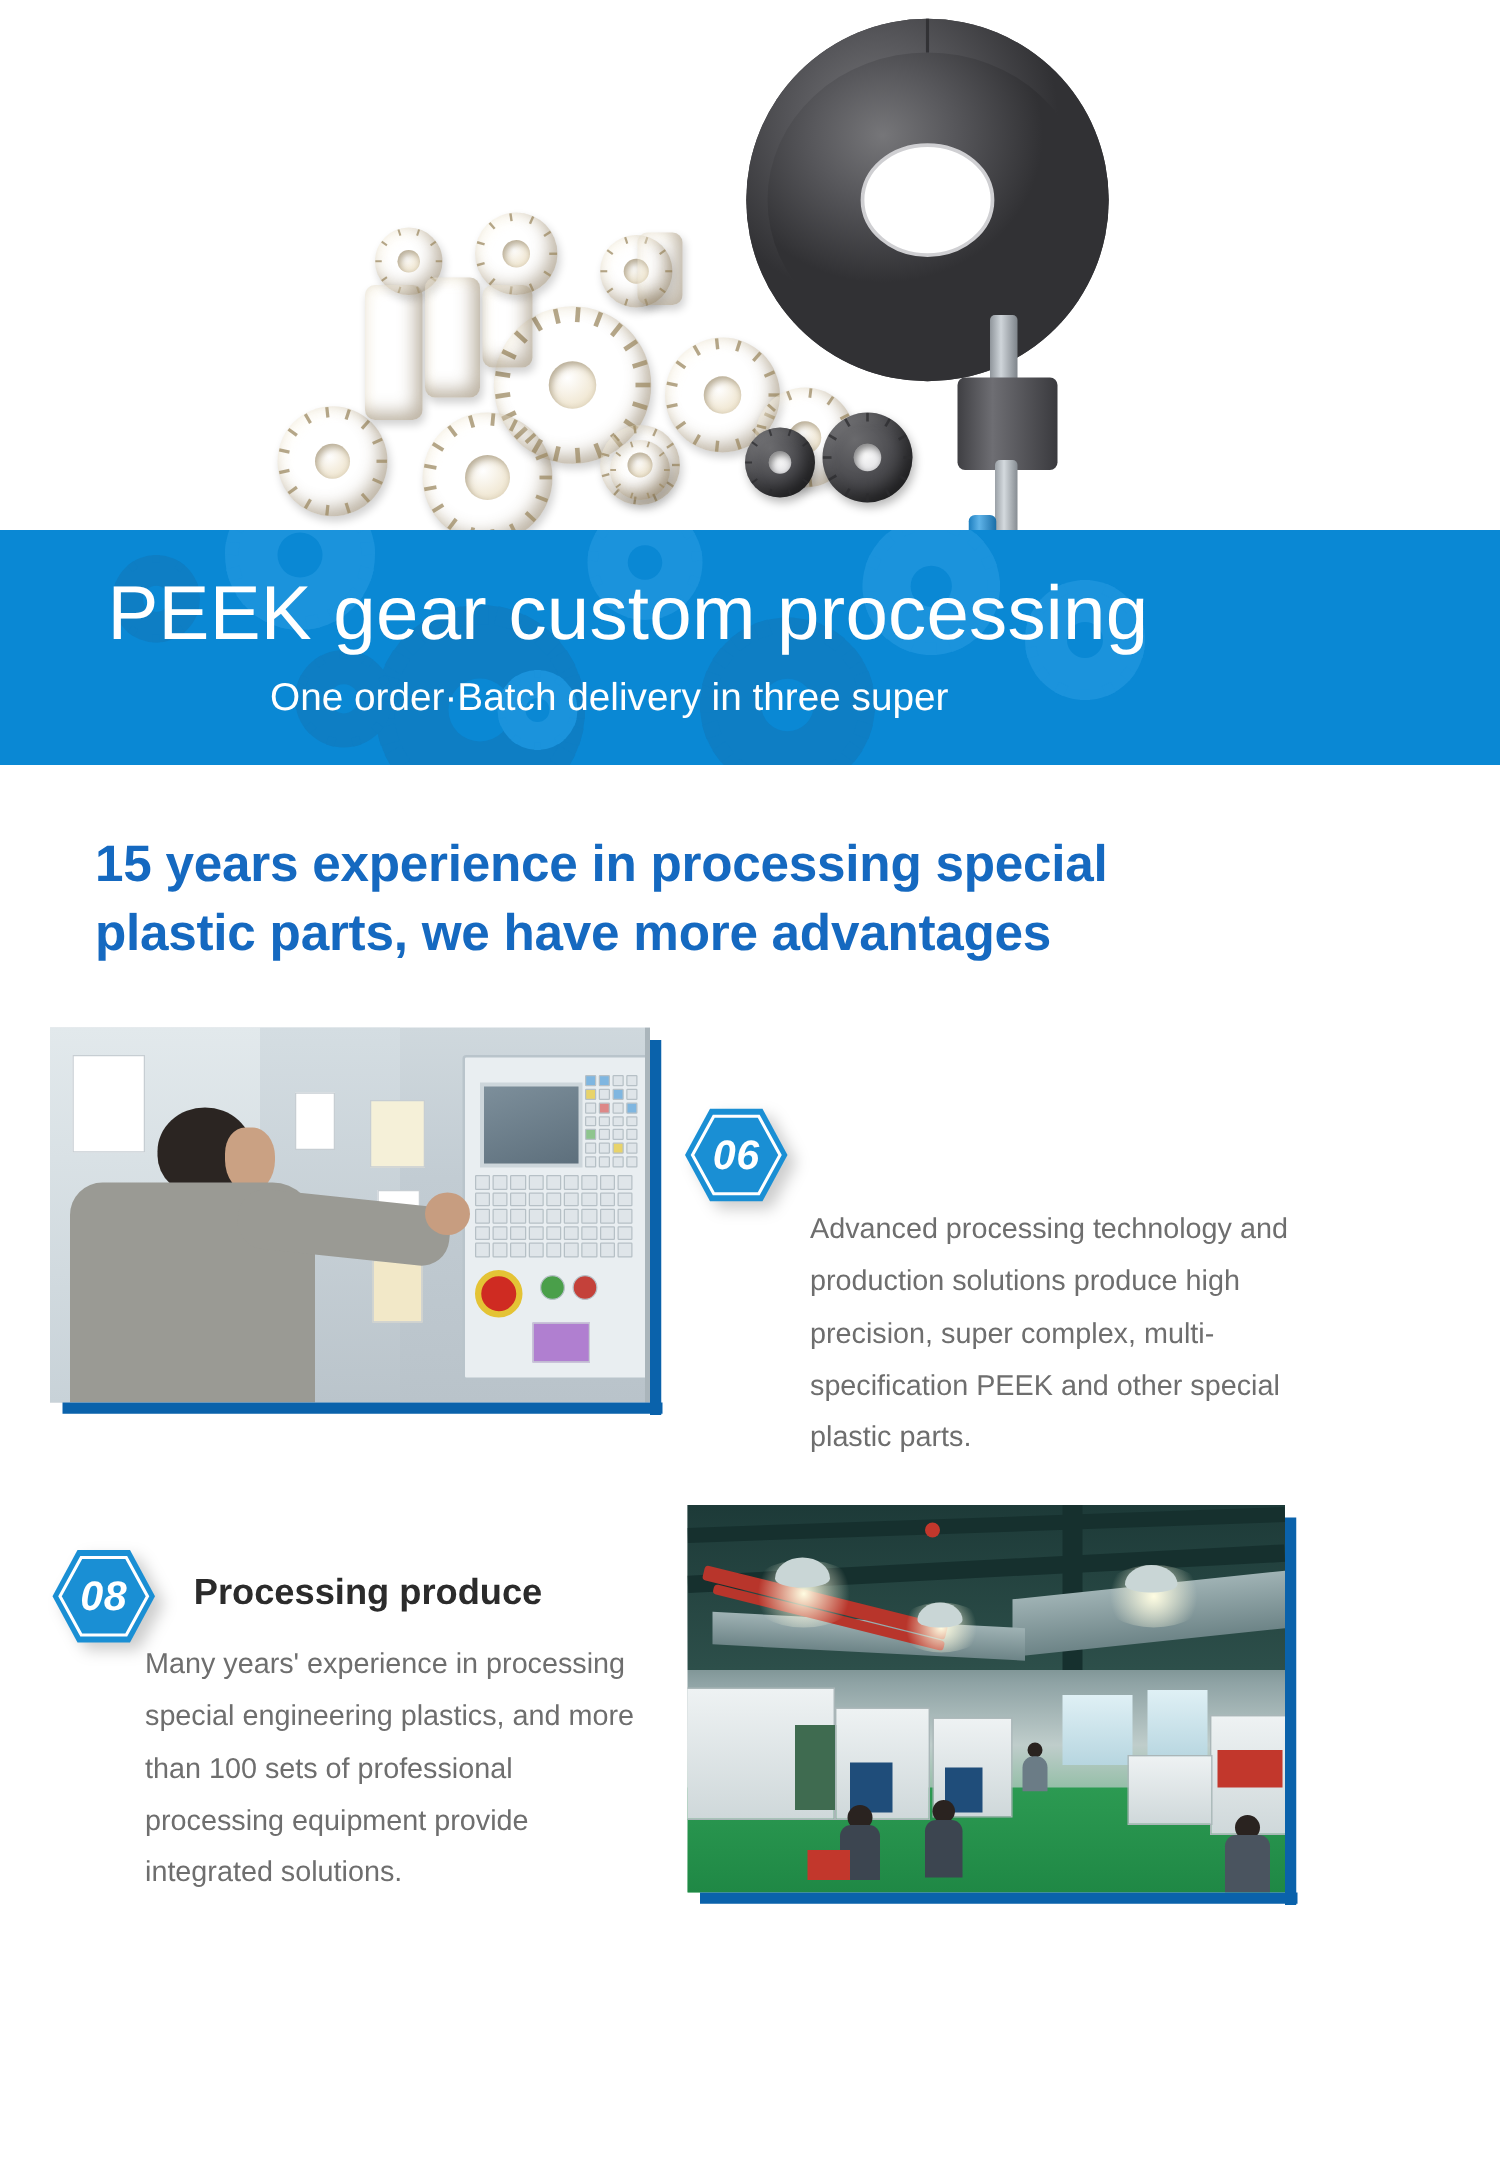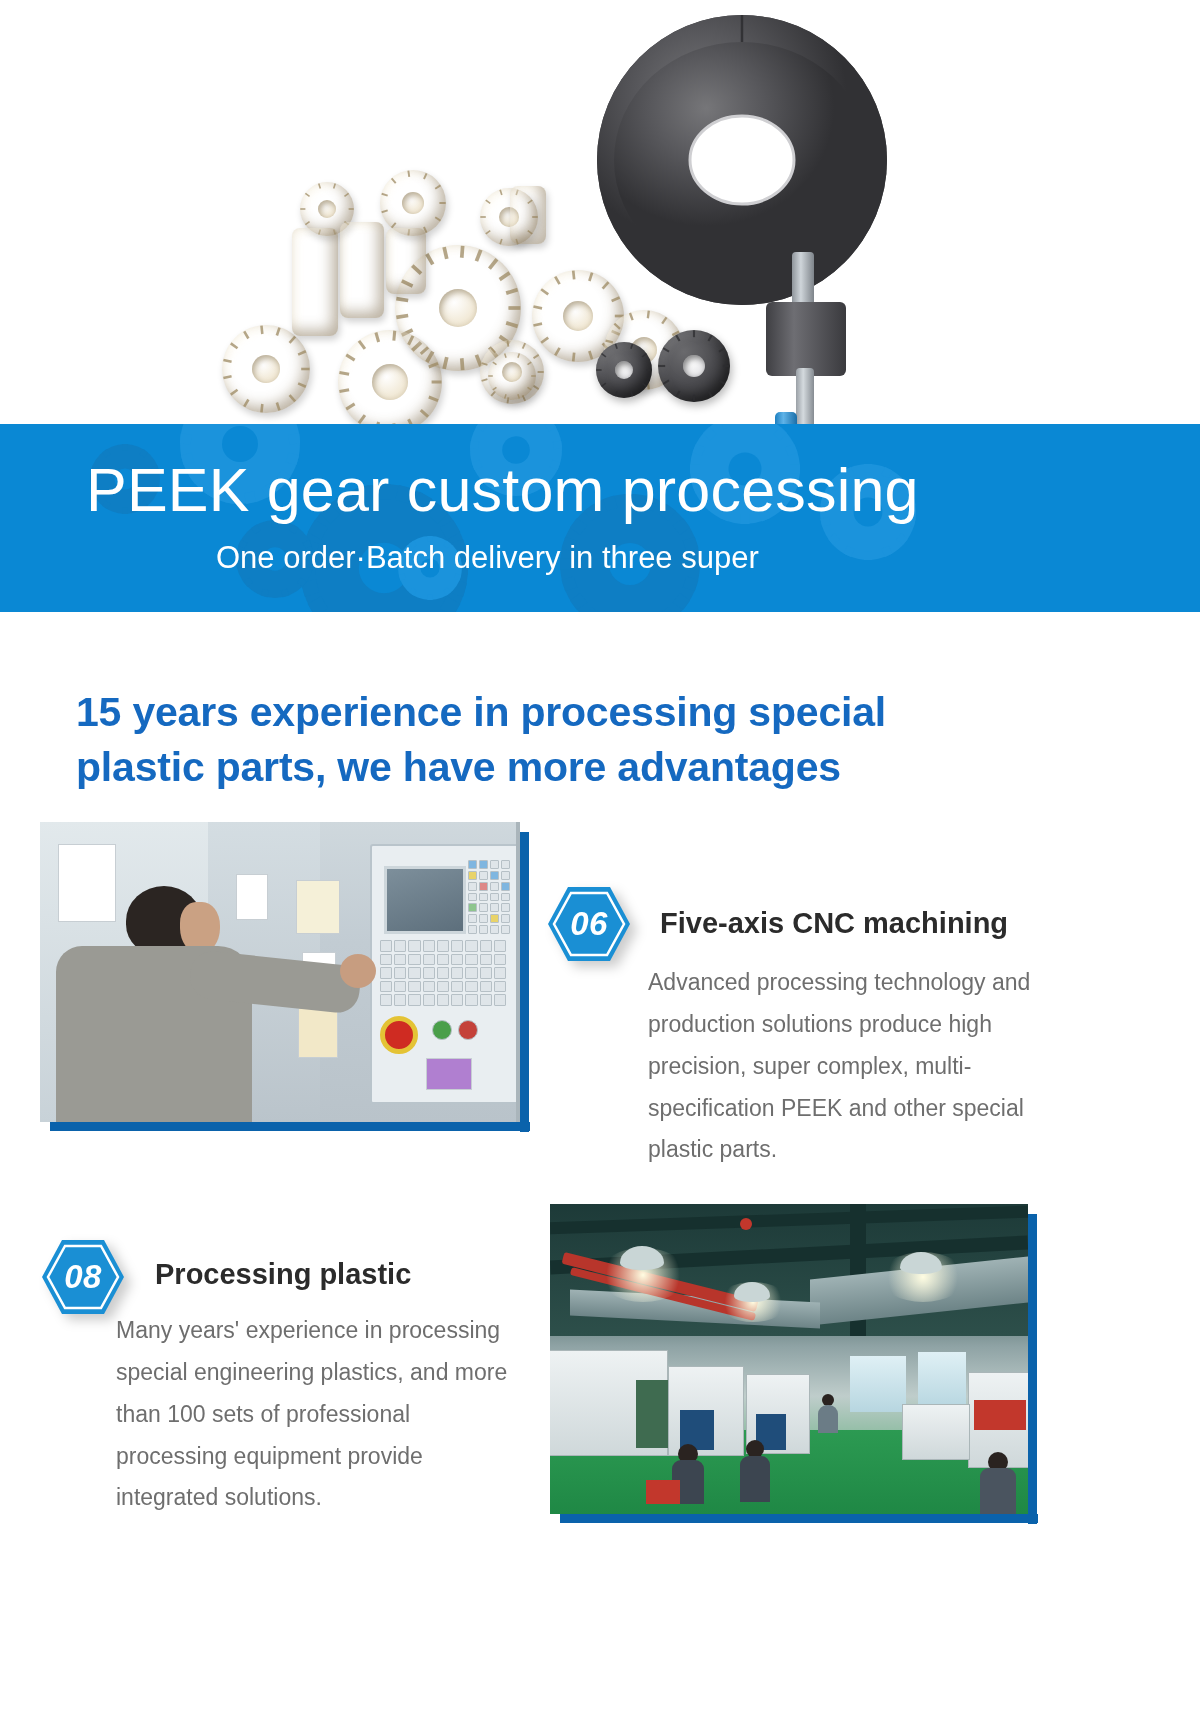--- a/index.html
+++ b/index.html
@@ -49,21 +49,20 @@
     position:absolute;left:216px;top:116px;
     color:#ffffff;font-size:31px;font-weight:400;white-space:nowrap;
   }
 
   
   .heading{
     position:absolute;left:76px;top:664px;width:1020px;
     color:#1569c0;font-size:41px;font-weight:bold;line-height:1.35;
     font-family:"Liberation Sans Narrow","Liberation Sans",sans-serif;
     letter-spacing:-.2px;
-    margin-top:21px;
   }
 
   
   .photo-frame{position:absolute;}
   .photo{position:absolute;left:0;top:0;width:100%;height:100%;overflow:hidden;}
   .photo-bar-b{position:absolute;height:9px;background:#0a62ab;}
   .photo-bar-r{position:absolute;width:9px;background:#0a62ab;}
 
   .hex{
     position:absolute;width:86px;height:78px;
@@ -685,31 +684,30 @@
     <div class="photo-bar-r" style="right:-9px;top:10px;height:300px;"></div>
   </div>
 
   <div class="hex" style="left:546px;top:885px;">
     <svg width="86" height="78" viewBox="0 0 86 78">
       <polygon points="22,2 64,2 84,39 64,76 22,76 2,39" fill="#1a8fd4"></polygon>
       <polygon points="25,8 61,8 78,39 61,70 25,70 8,39" fill="none" stroke="#ffffff" stroke-width="2.5"></polygon>
     </svg>
     <div class="hex-num">06</div>
   </div>
-  <div class="feat-title" style="left:660px;top:907px;">Five-axis CNC machining</div>
   <div class="feat-body" style="left:648px;top:962px;width:438px;">Advanced processing technology and production solutions produce high precision, super complex, multi-specification PEEK and other special plastic parts.</div>
 
   <div class="hex" style="left:40px;top:1238px;">
     <svg width="86" height="78" viewBox="0 0 86 78">
       <polygon points="22,2 64,2 84,39 64,76 22,76 2,39" fill="#1a8fd4"></polygon>
       <polygon points="25,8 61,8 78,39 61,70 25,70 8,39" fill="none" stroke="#ffffff" stroke-width="2.5"></polygon>
     </svg>
     <div class="hex-num">08</div>
   </div>
-  <div class="feat-title" style="left:155px;top:1258px;">Processing plastic</div>
+  <div class="feat-title" style="left:155px;top:1258px;">Processing produce</div>
   <div class="feat-body" style="left:116px;top:1310px;width:400px;">Many years' experience in processing special engineering plastics, and more than 100 sets of professional processing equipment provide integrated solutions.</div>
 
   <div class="photo-frame" style="left:550px;top:1204px;width:478px;height:310px;">
     <div class="photo ws">
       <div class="ceil" style="left:0;top:0;width:478px;height:132px;"></div>
       <div class="beam" style="left:0;top:10px;width:478px;height:12px;transform:rotate(-2deg);"></div>
       <div class="beam" style="left:0;top:44px;width:478px;height:14px;transform:rotate(-3deg);"></div>
       <div class="beam" style="left:300px;top:0px;width:16px;height:132px;"></div>
       <div class="duct" style="left:260px;top:64px;width:218px;height:46px;transform:skewY(-6deg);"></div>
       <div class="duct" style="left:20px;top:92px;width:250px;height:26px;transform:skewY(3deg);"></div>

